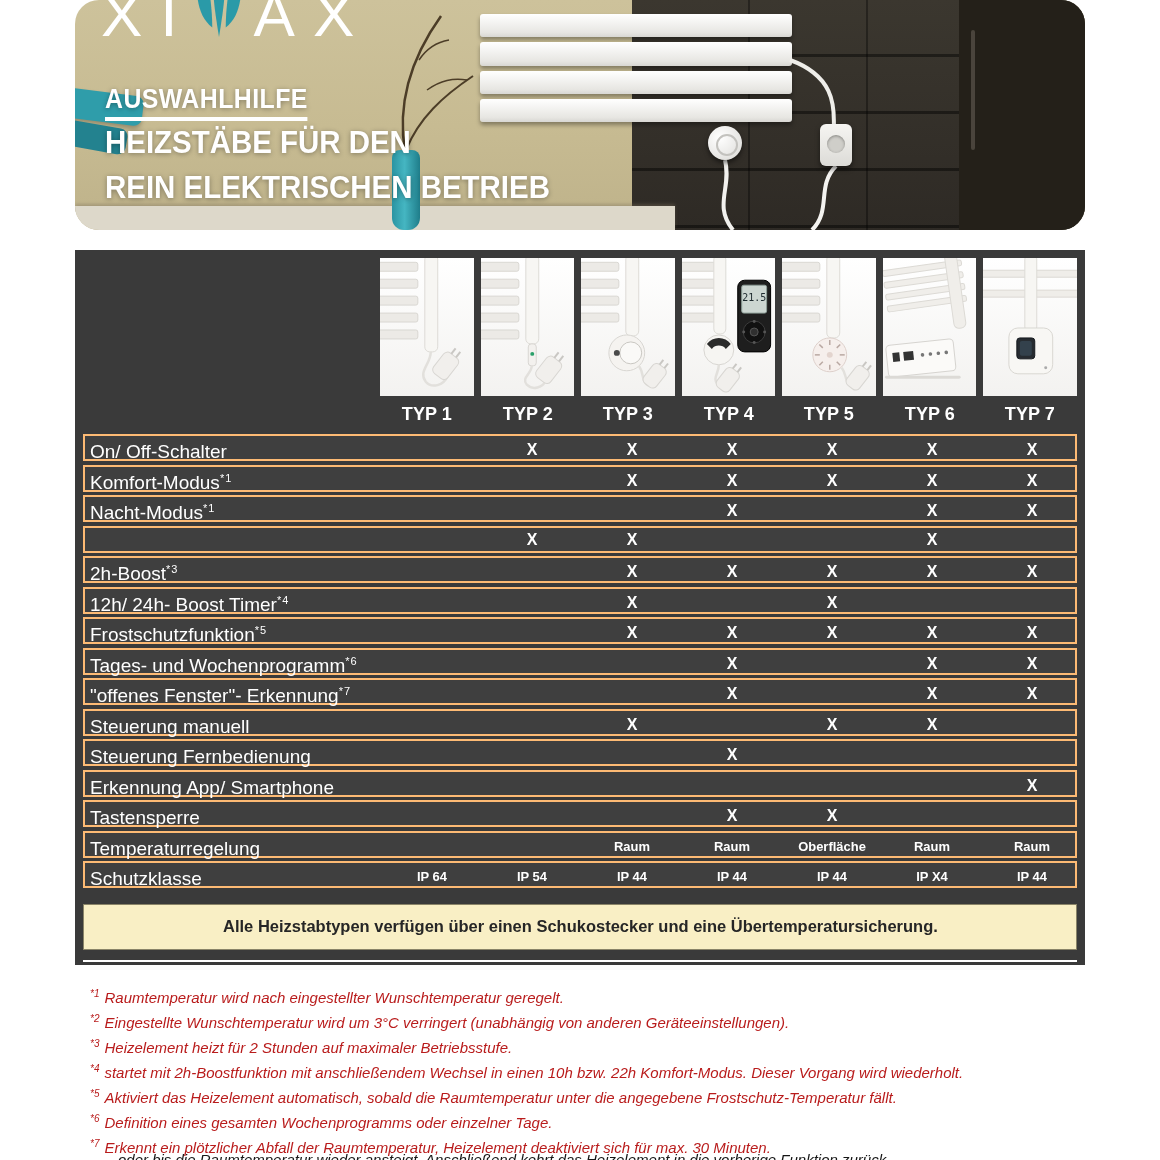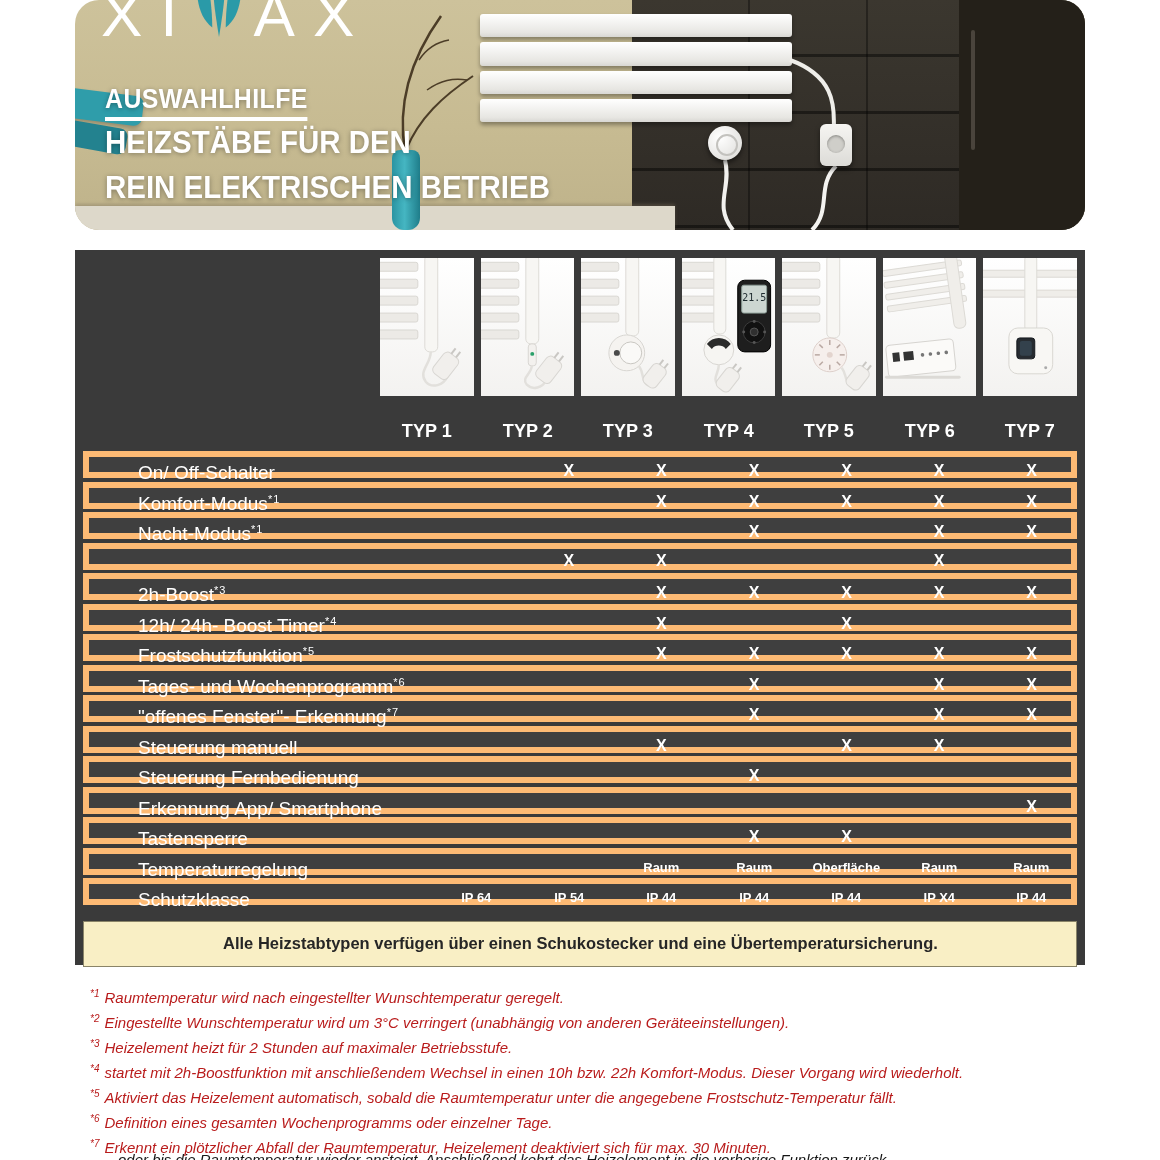--- a/index.html
+++ b/index.html
@@ -43,25 +43,25 @@
   .title1{position:absolute;left:30px;top:124px;color:#fff;font-weight:bold;font-size:32px;
           transform:scaleX(.92);transform-origin:left;text-shadow:0 1px 5px rgba(0,0,0,.35);}
   .title2{position:absolute;left:30px;top:169px;color:#fff;font-weight:bold;font-size:32px;
           transform:scaleX(.92);transform-origin:left;text-shadow:0 1px 5px rgba(0,0,0,.35);}
 
   
   .comparison{position:absolute;left:75px;top:250px;width:1010px;height:715px;background:#3a3a3a;
               box-sizing:border-box;padding:8px 8px 0 8px;}
   .grid{display:grid;grid-template-columns:290px repeat(7,1fr);column-gap:7px;}
   .prod-cell{height:138px;background:linear-gradient(180deg,#ffffff,#f3f2f0);overflow:hidden;}
-  .types-row{margin-top:21px;height:28px;align-items:center;}
+  .types-row{margin-top:4px;height:28px;align-items:center;}
   .typ-label{color:#fff;font-weight:bold;font-size:19px;text-align:center;transform:scaleX(.95);}
   .rows-host{margin-top:6px;}
-  .feat-row{box-sizing:border-box;border:6px solid #fdba74;background:#3f3f3f;height:27px;
-            margin-bottom:3.5px;display:grid;grid-template-columns:290px repeat(7,1fr);column-gap:14px;align-items:center;padding-left:44px;}
+  .feat-row{box-sizing:border-box;border:2px solid #fdba74;background:#3f3f3f;height:27px;
+            margin-bottom:3.5px;display:grid;grid-template-columns:290px repeat(7,1fr);column-gap:14px;align-items:center;}
   .label-cell{color:#fff;font-size:19px;padding-left:5px;white-space:nowrap;line-height:23px;}
   .label-cell sup{font-size:11px;vertical-align:7px;letter-spacing:1px;}
   .val-cell{color:#fff;text-align:center;font-weight:bold;line-height:23px;}
   .val-cell.x{font-size:16px;}
   .val-cell.txt{font-size:13.5px;transform:scaleX(.96);}
   .note-bar{margin-top:16px;height:44px;background:#f9efc5;border:1px solid #8a8468;
             display:flex;align-items:center;justify-content:center;}
   .note-text{color:#262626;font-weight:bold;font-size:17px;transform:scaleX(.97);}
   .bottom-line{height:2px;background:#fff;margin-top:10px;}
 

